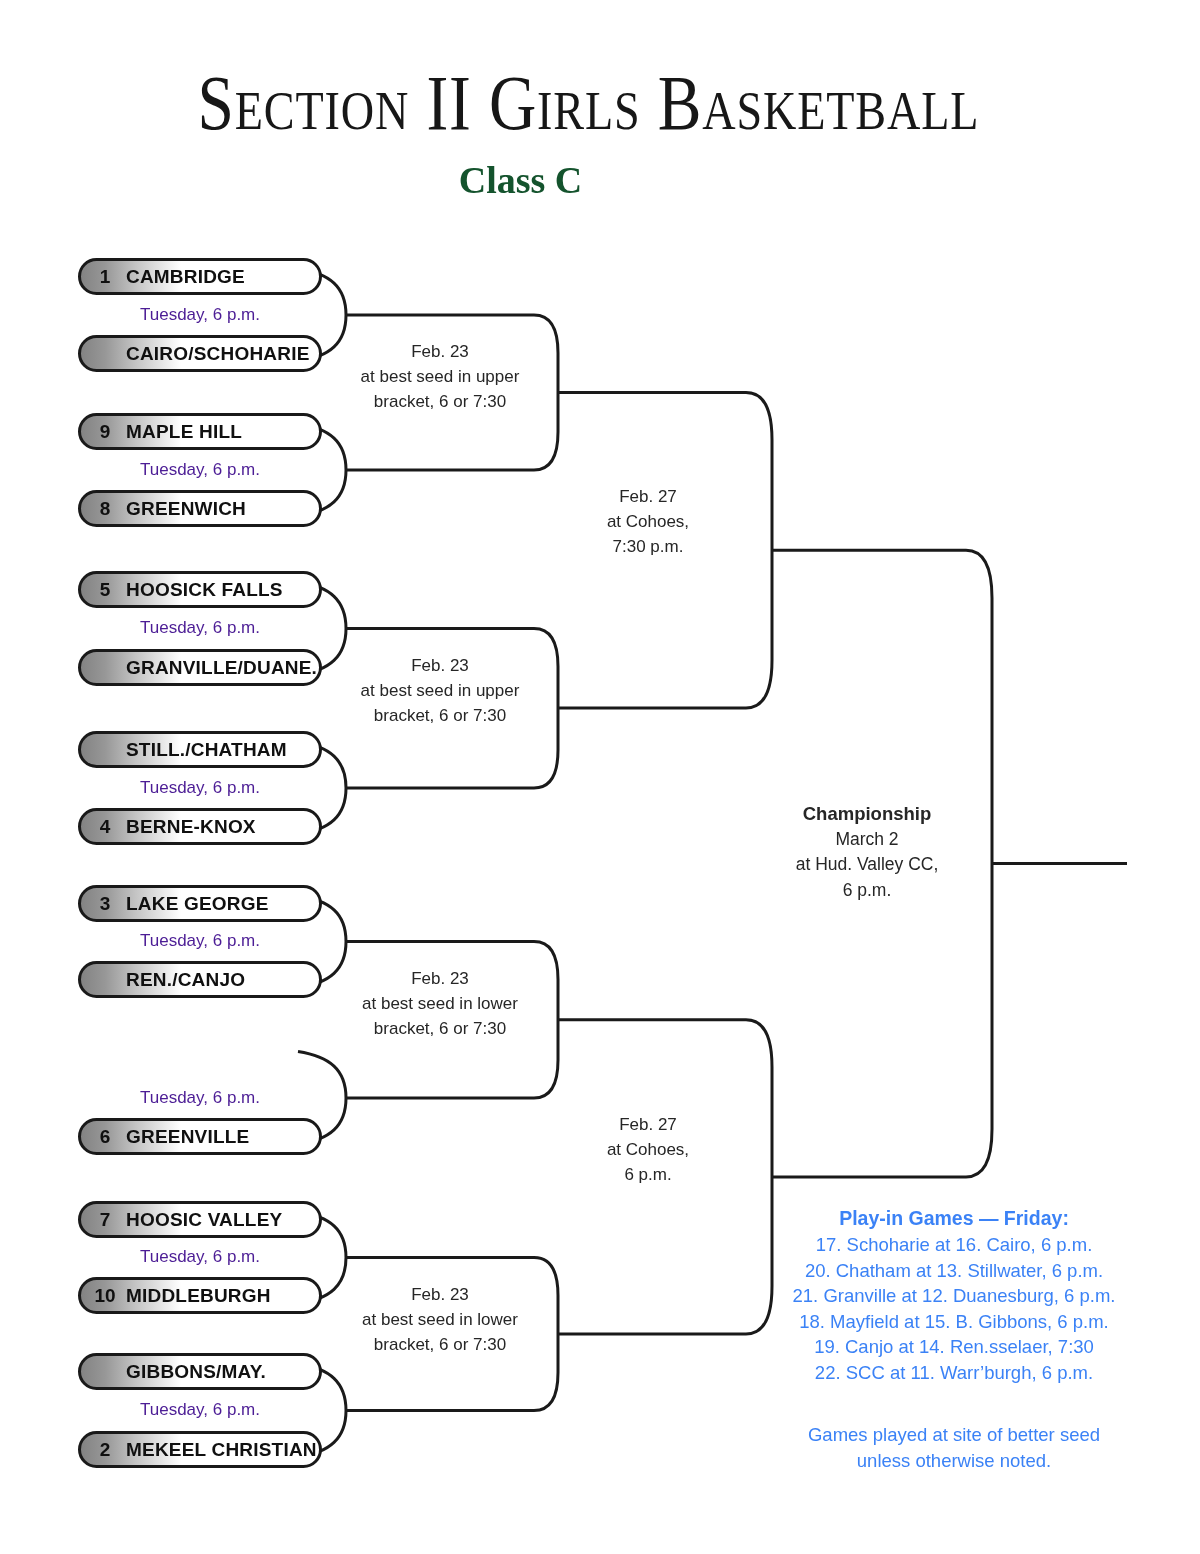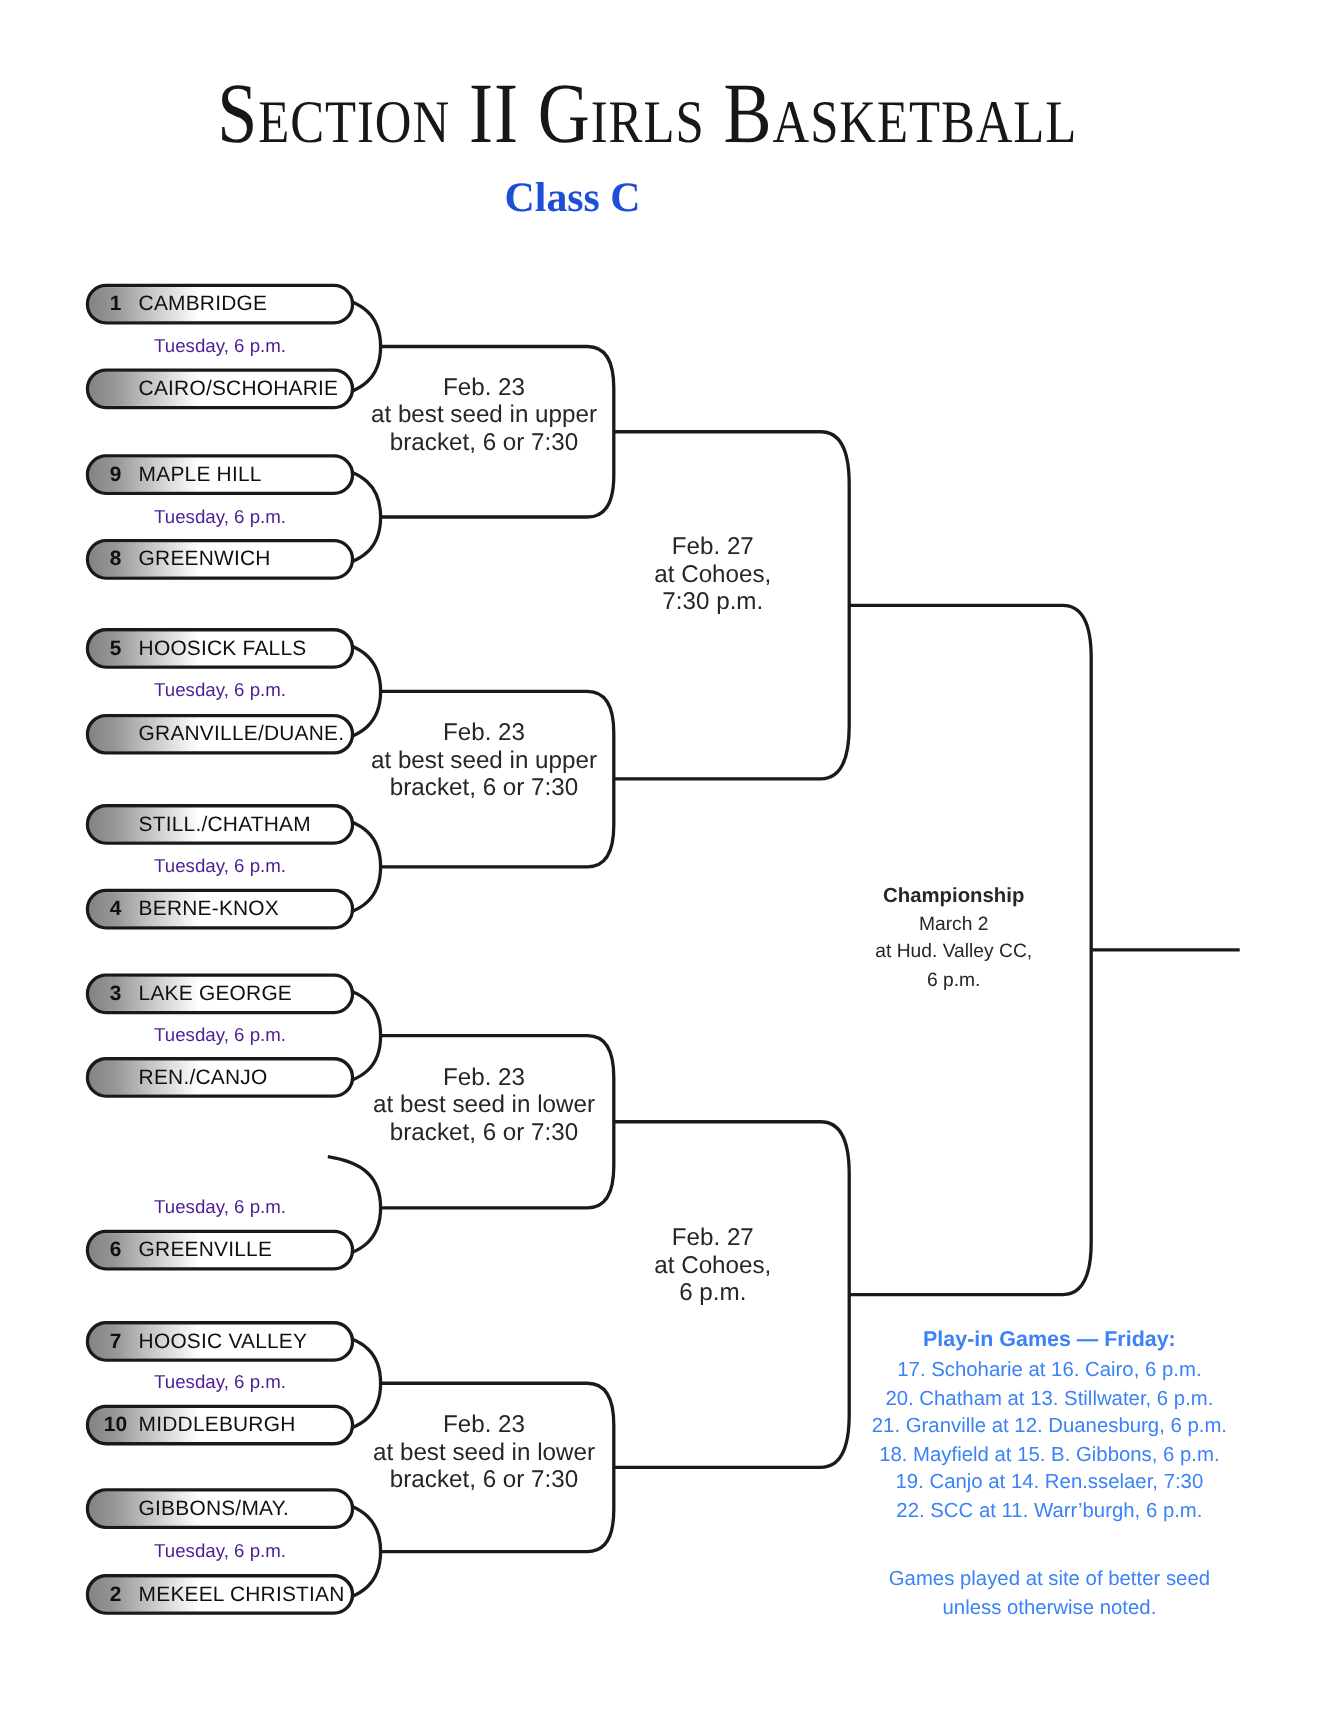--- a/index.html
+++ b/index.html
@@ -9,42 +9,42 @@
   }
   .title {
     position:absolute; top:62px; left:0; width:1176px; text-align:center;
     font-family:"Liberation Serif", serif; font-variant:small-caps;
     font-size:78px; line-height:82px; color:#171717; white-space:nowrap;
   }
   .title .squeeze { display:inline-block; transform:scaleX(0.84); transform-origin:center; letter-spacing:1px; }
   .subtitle {
     position:absolute; top:158px; left:0; width:1041px; text-align:center;
     font-family:"Liberation Serif", serif; font-weight:bold; font-size:38px;
-    line-height:44px; color:#1d4ed8;
+    line-height:44px; color:#14532d;
   }
   svg.lines { position:absolute; left:0; top:0; z-index:1; }
   .pill {
     position:absolute; left:78px; width:244px; height:37px; box-sizing:border-box;
     border:3px solid #191919; border-radius:19px; z-index:2;
     background:linear-gradient(90deg,#838383 0px,#979797 24px,#c3c3c3 54px,#ffffff 100px);
   }
   .pill .seed {
     position:absolute; left:4px; top:0; width:40px; height:31px; line-height:31px;
     text-align:center; font-weight:bold; font-size:19px; color:#101010;
   }
   .pill .tname {
     position:absolute; left:45px; top:0; height:43px; line-height:32px;
-    font-weight:normal; font-size:19px; letter-spacing:0.2px; color:#101010; white-space:nowrap;
+    font-weight:bold; font-size:19px; letter-spacing:0.2px; color:#101010; white-space:nowrap;
   }
   .tues {
     position:absolute; left:80px; width:240px; text-align:center;
     font-size:17px; line-height:22px; color:#4c1d95; z-index:3;
   }
   .note { position:absolute; text-align:center; color:#262626; z-index:3; }
-  .n3 { font-size:22px; line-height:25px; }
+  .n3 { font-size:17px; line-height:25px; }
   .feb23 { left:330px; width:220px; }
   .feb27 { left:548px; width:200px; }
   .champ { left:735px; width:264px; font-size:17.5px; line-height:25.5px; }
   .champ .b { font-weight:bold; font-size:18.5px; }
   .playin {
     position:absolute; left:738px; top:1205px; width:432px; text-align:center;
     color:#3b82f6; z-index:3;
   }
   .playin .ph { font-weight:bold; font-size:19.5px; line-height:27px; }
   .playin .pg { font-size:18.5px; line-height:25.5px; }

